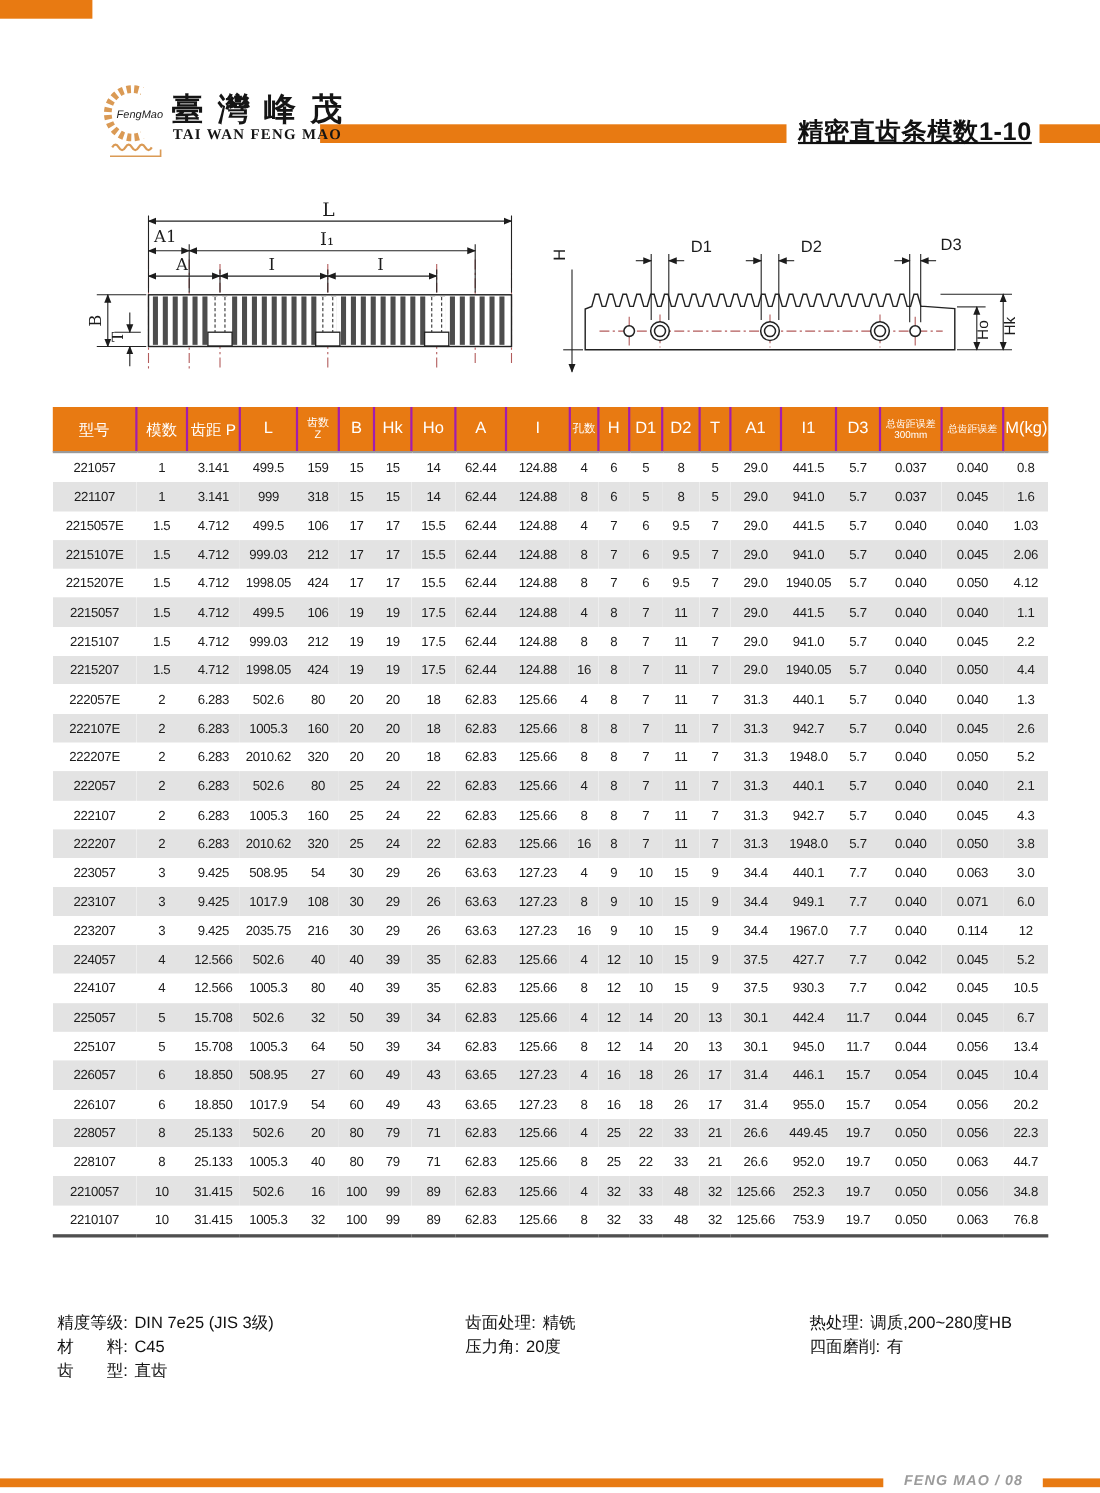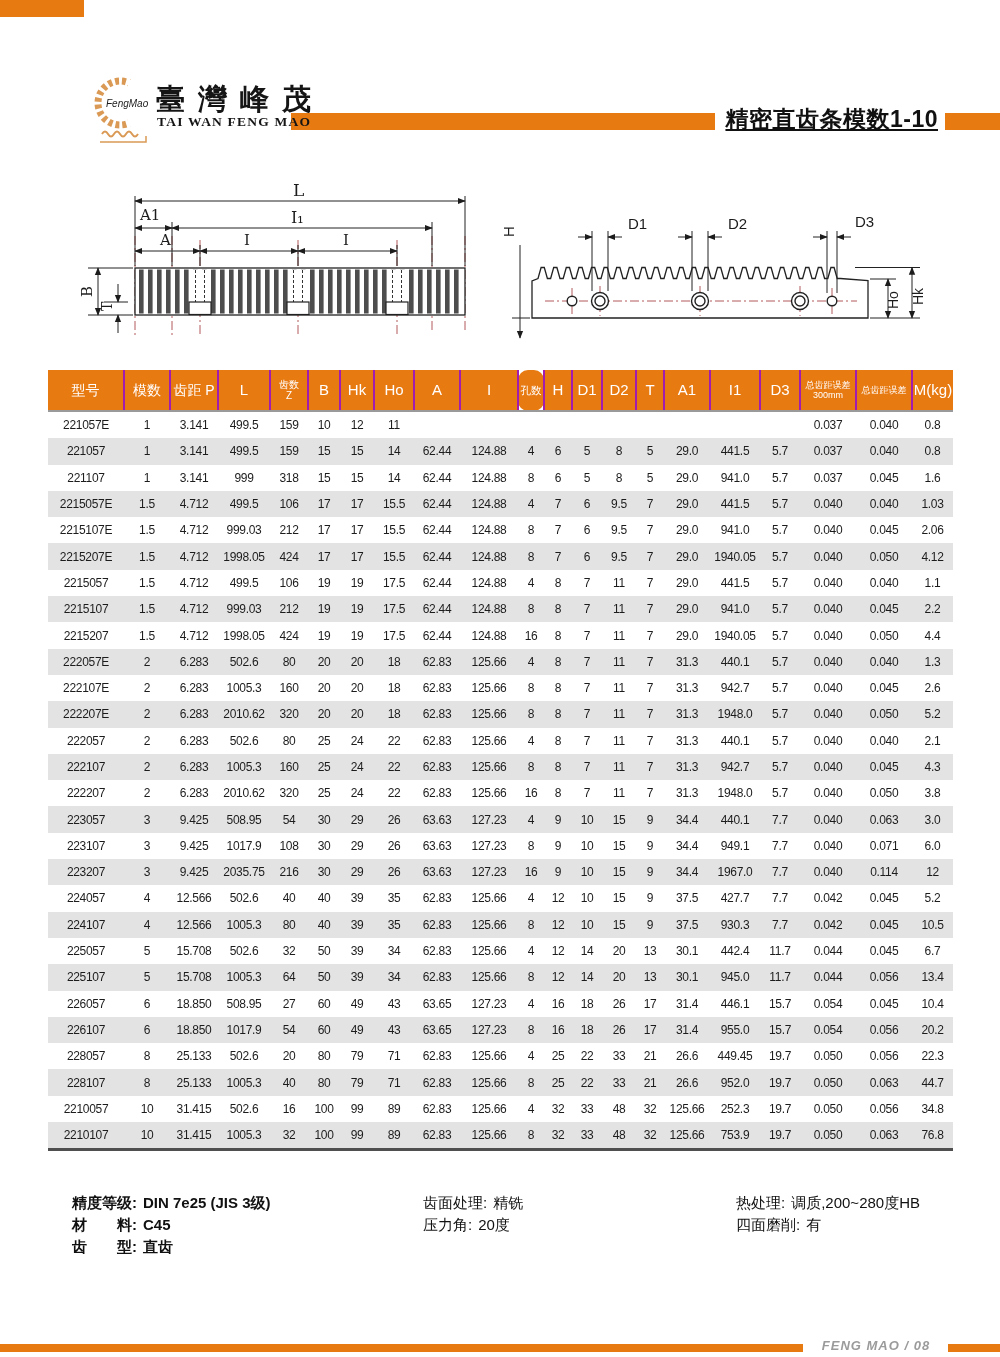--- a/index.html
+++ b/index.html
@@ -26,28 +26,28 @@
   table.spec{border-collapse:collapse;table-layout:fixed;width:905px;}
   table.spec th{background:#e87a12;color:#fff;font-weight:normal;height:40px;
       text-align:center;vertical-align:middle;white-space:pre-line;line-height:1.15;
       border-left:2px solid #a21caf;border-bottom:2px solid #9a9a9a;padding:0;}
   table.spec th:first-child{border-left:none;}
   table.spec td{height:26.3px;text-align:center;font-size:12px;letter-spacing:-0.3px;
       padding:0;color:#1c1c1c;white-space:nowrap;overflow:hidden;}
   table.spec tbody tr:nth-child(even){background:#e3e3e3;}
   table.spec{border-bottom:3px solid #4f4f4f;}
   .h-lg{font-size:15px;} .h-md{font-size:14px;} .h-sm{font-size:10px;}
-  .h-xs{font-size:10.5px;border-radius:10px;} .h-xxs{font-size:9px;}
+  .h-xs{font-size:10.5px;} .h-xxs{font-size:9px;}
 
   
   .specs{top:1192px;font-size:15px;line-height:21px;color:#111;}
   .specs .row{white-space:nowrap;margin-bottom:1px;}
   .specs .lbl{display:inline-block;}
   .specs .val{margin-left:6px;}
-  .specs-1{left:72px;font-weight:bold;} .specs-2{left:423px;} .specs-3{left:736px;}
+  .specs-1{left:52px;} .specs-2{left:423px;} .specs-3{left:736px;}
 
   
   .foot-bar{left:0;top:1344px;width:803px;height:8px;background:#e87a12;}
   .foot-bar2{left:948px;top:1344px;width:52px;height:8px;background:#e87a12;}
   .foot-label{left:812px;top:1338px;width:128px;text-align:center;
       font-size:13px;font-weight:bold;font-style:italic;letter-spacing:1px;color:#9b9b9b;}
 </style>
 </head>
 <body>
 
@@ -272,43 +272,20 @@
           <th class="h-lg">I1</th>
           <th class="h-lg">D3</th>
           <th class="h-xxs">总齿距误差
 300mm</th>
           <th class="h-xxs">总齿距误差</th>
           <th class="h-lg">M(kg)</th>
         </tr>
       </thead>
     <tbody id="spec-body">
         <tr>
-          <td>221057E</td>
-          <td>1</td>
-          <td>3.141</td>
-          <td>499.5</td>
-          <td>159</td>
-          <td>10</td>
-          <td>12</td>
-          <td>11</td>
-          <td></td>
-          <td></td>
-          <td></td>
-          <td></td>
-          <td></td>
-          <td></td>
-          <td></td>
-          <td></td>
-          <td></td>
-          <td></td>
-          <td>0.037</td>
-          <td>0.040</td>
-          <td>0.8</td>
-        </tr>
-        <tr>
           <td>221057</td>
           <td>1</td>
           <td>3.141</td>
           <td>499.5</td>
           <td>159</td>
           <td>15</td>
           <td>15</td>
           <td>14</td>
           <td>62.44</td>
           <td>124.88</td>

